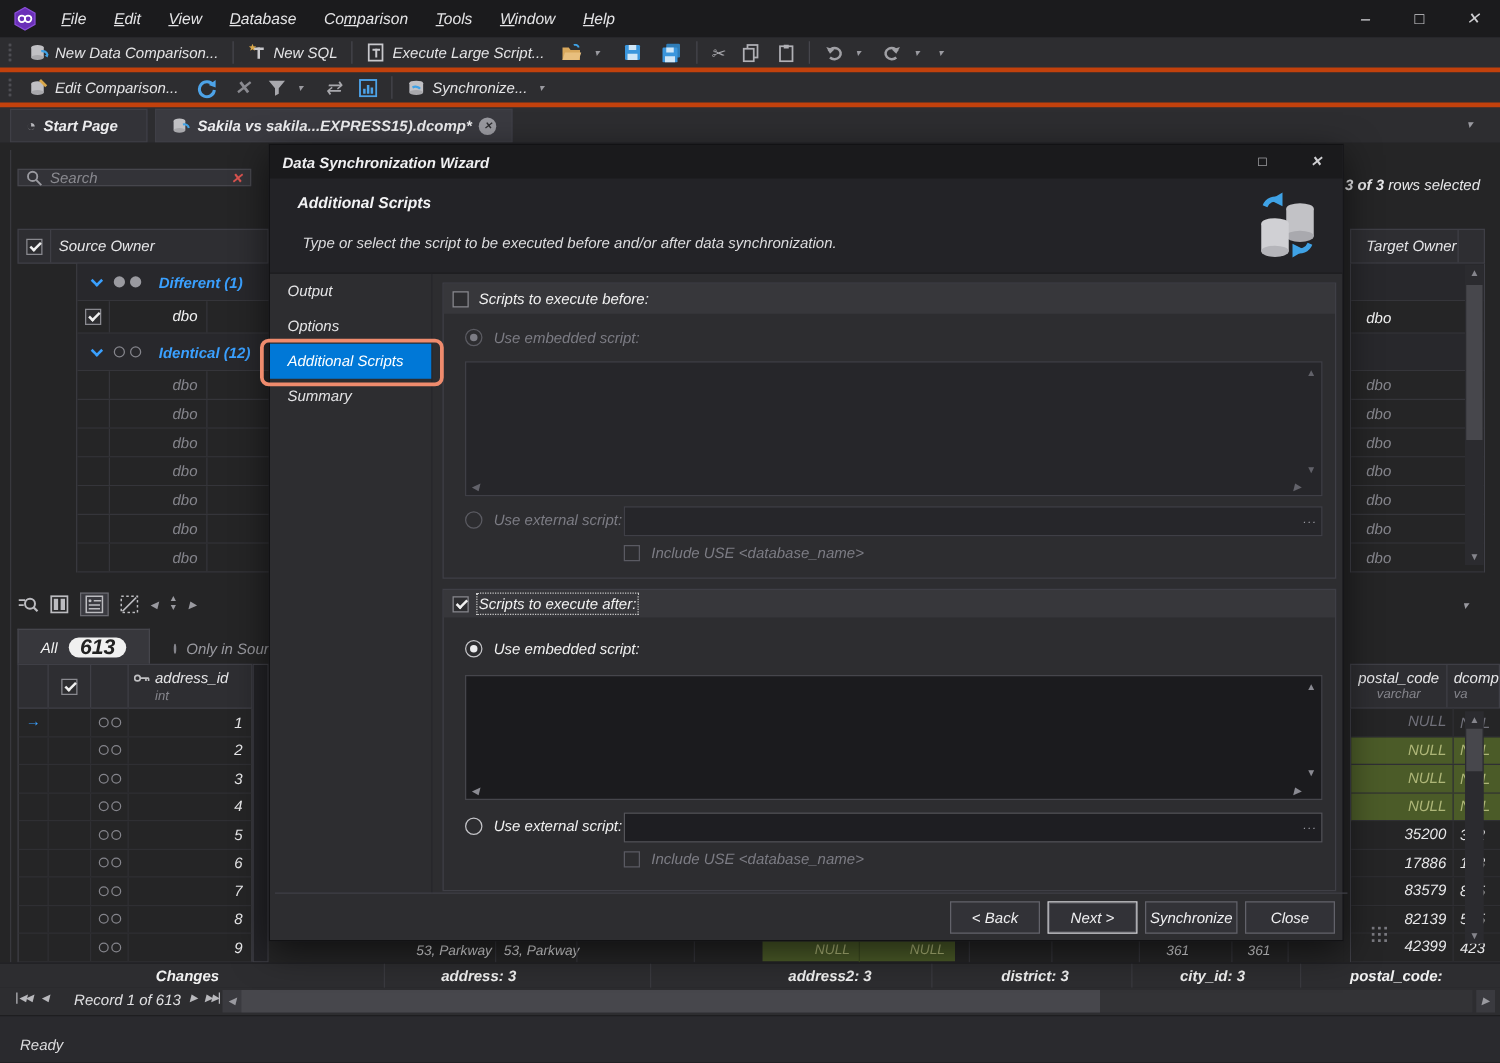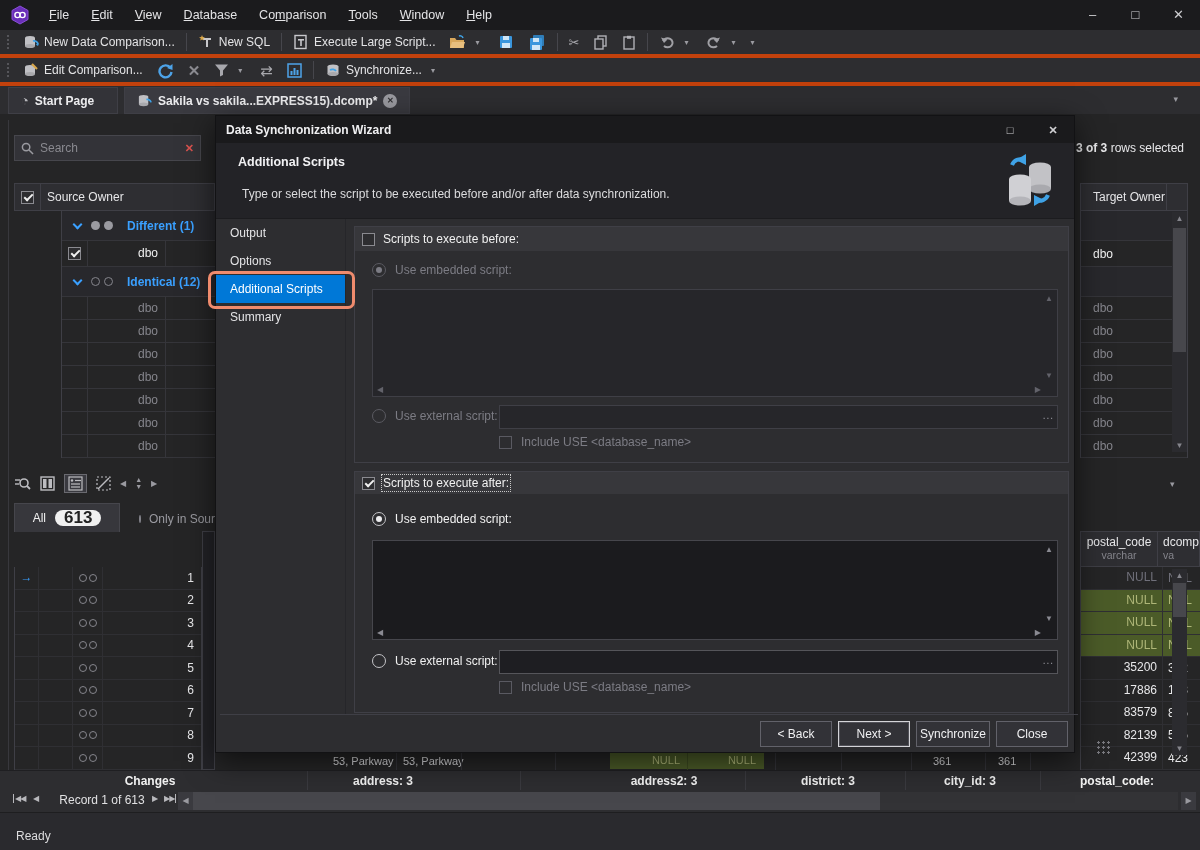--- a/index.html
+++ b/index.html
@@ -1,19 +1,19 @@
 <!DOCTYPE html>
 <html><head>
 <meta charset="utf-8">
 <style>
   * { margin:0; padding:0; box-sizing:border-box; }
   html,body { background:#1b1b1d; }
   #root { position:relative; width:1200px; height:850px; overflow:hidden;
           background:#2d2d30; font-family:"Liberation Sans",sans-serif;
-          font-size:12px; color:#f1f1f1; user-select:none; }
+          font-size:12px; color:#f1f1f1; user-select:none;font-style:italic; }
 
   
   .titlebar { position:absolute; left:0; top:0; width:1200px; height:30px;
               background:#1b1b1d; display:flex; align-items:center; }
   .logo { width:20px; height:20px; margin:0 8px 0 10px; }
   .menu-item { padding:0 11px; color:#e4e4e6; font-size:12.5px; line-height:30px; }
   .menu-item u { text-decoration:underline; }
   .winbtns { position:absolute; right:0; top:0; display:flex; }
   .winbtn { width:43px; height:30px; line-height:30px; text-align:center;
             color:#cfcfd2; font-size:13px; }
@@ -39,21 +39,21 @@
   .tab.active { left:124px; background:#3a3a40; }
   .tabclose { width:14px; height:14px; border-radius:50%; background:#9a9aa0; color:#2d2d30;
               font-size:8px; line-height:14px; text-align:center; }
   .tab-ovf { position:absolute; right:22px; top:8px; font-size:9px; color:#9a9aa0; }
 
   
   .docarea { position:absolute; left:0; top:114px; width:1200px; height:698px; background:#252526; }
   .panel-edge { position:absolute; left:8px; top:120px; width:1px; height:650px; background:#38383d; }
 
   
-  .searchbox { position:absolute; left:14px; top:135px; width:187px; height:26px;
+  .searchbox { position:absolute; left:14px; top:135px; width:187px; height:14px;
                background:#333338; border:1px solid #46464c; display:flex; align-items:center; gap:6px; padding:0 6px; }
   .searchbox .ph { color:#8a8a90; flex:1; }
   .clear-x { color:#d9534f; font-weight:700; font-size:11px; }
 
   
   .sgh { position:absolute; left:14px; top:183px; width:201px; height:28px;
          background:#2e2e32; border:1px solid #3f3f46; display:flex; align-items:center; }
   .sgh .cbcell { width:26px; align-self:stretch; border-right:1px solid #3f3f46;
                  display:flex; align-items:center; justify-content:center; }
   .sgh .lbl { padding-left:6px; color:#e6e6e8; }
@@ -508,20 +508,39 @@
   <div class="vtab-all">
     <span>All</span>
     <span class="badge">613</span>
   </div>
   <div class="vtab-ois">
     <span class="circ f" style="width:8px;height:8px"></span>
     <span class="circ h" style="width:8px;height:8px"></span>
     <span>Only in Source</span>
   </div>
 
+  <div class="agh">
+    <span class="c0"></span>
+    <span class="c1">
+        <span class="cb checked"></span>
+      </span>
+    <span class="c2"></span>
+    <span class="c3">
+      <span class="colname">
+        <svg width="13" height="9" viewBox="0 0 14 9">
+          <circle cx="3.2" cy="4.5" r="2.4" fill="none" stroke="#c0c0c3" stroke-width="1.4"></circle>
+          <line x1="5.6" y1="4.5" x2="13" y2="4.5" stroke="#c0c0c3" stroke-width="1.4"></line>
+          <line x1="10.5" y1="4.5" x2="10.5" y2="7" stroke="#c0c0c3" stroke-width="1.4"></line>
+          <line x1="12.8" y1="4.5" x2="12.8" y2="7" stroke="#c0c0c3" stroke-width="1.4"></line>
+        </svg>
+        <span>address_id</span>
+      </span>
+      <span class="coltype">int</span>
+    </span>
+  </div>
   <div class="vstrip"></div>
   <div id="address-rows">
       <div class="gr">
         <span class="c0">→</span>
         <span class="c1"></span>
         <span class="c2">
           <span class="circ h"></span>
           <span class="circ h"></span>
         </span>
         <span class="c3">1</span>

